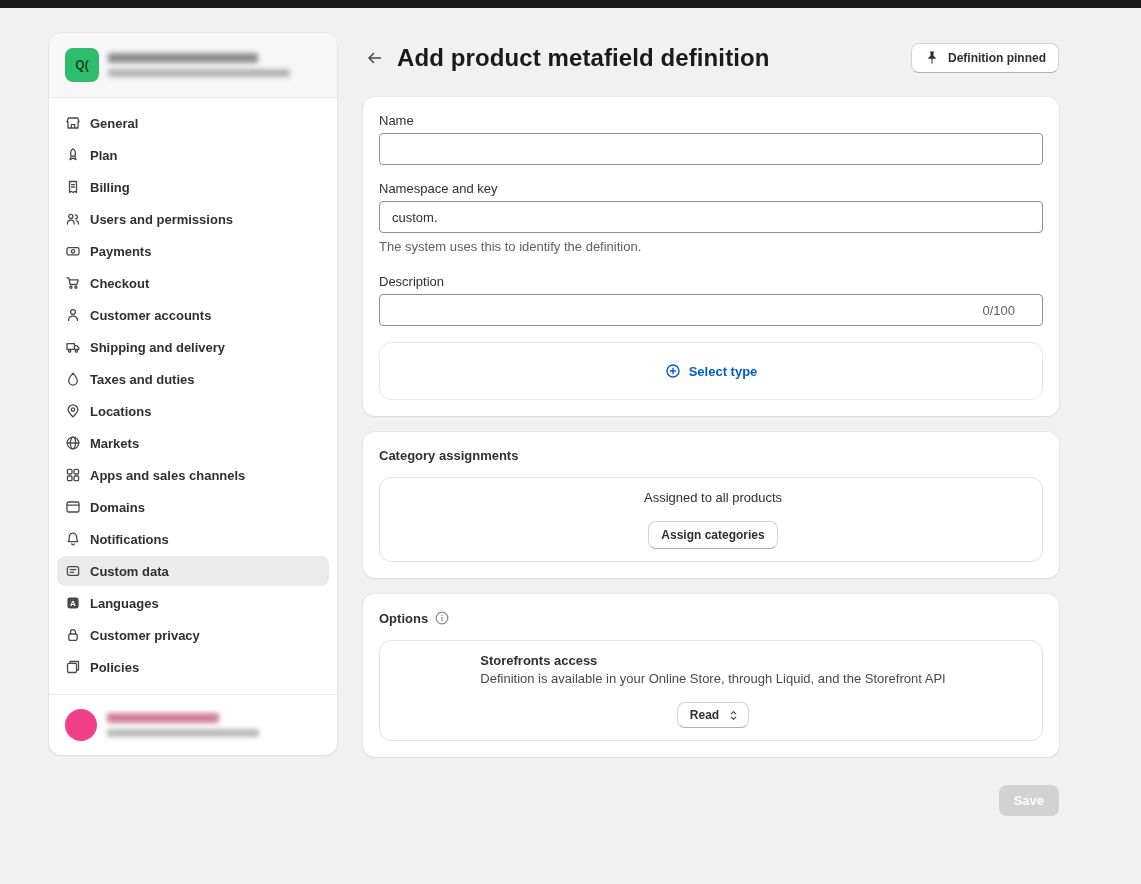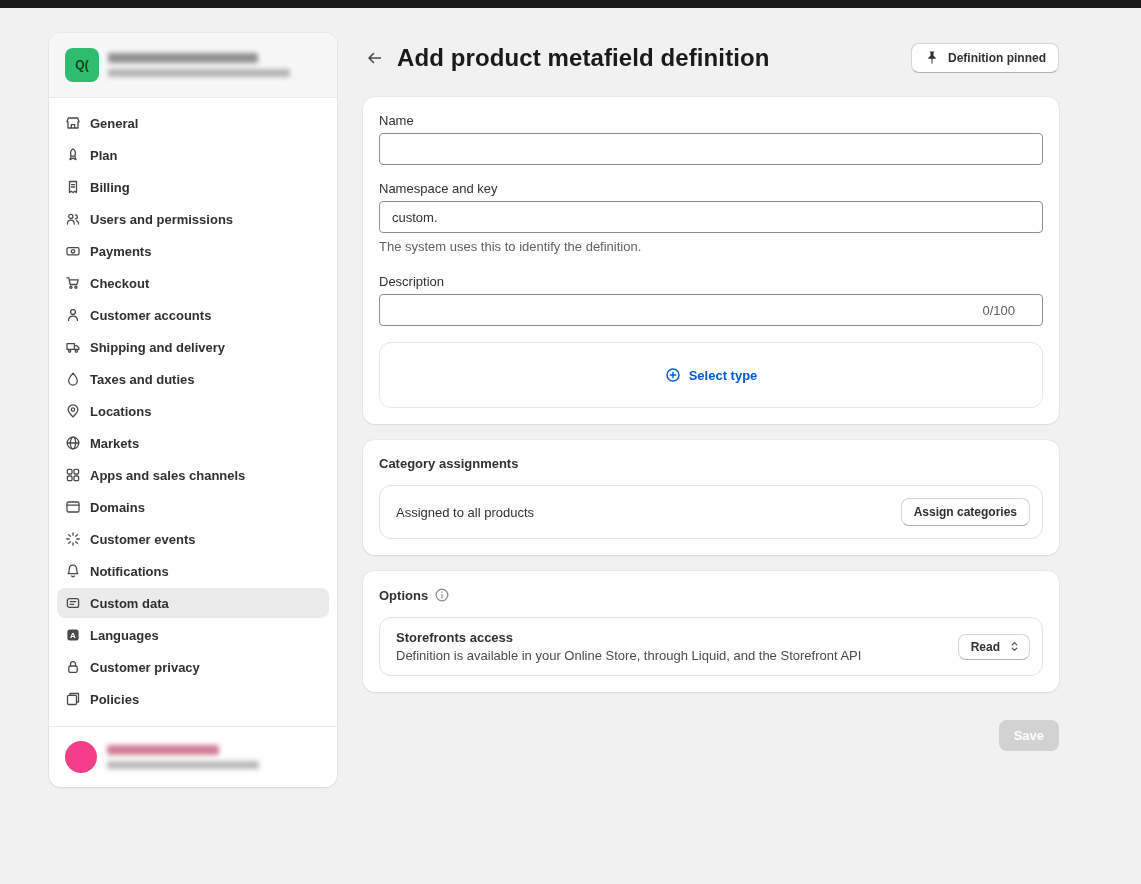--- a/index.html
+++ b/index.html
@@ -73,32 +73,32 @@
     font-family:inherit; font-size:13px; outline:none;
   }
   .help { font-size:13px; color:#616161; margin:6px 0 0; }
   .input-wrap { position:relative; }
   .input-wrap .text-input { padding-right:60px; }
   .counter {
     position:absolute; right:28px; top:50%; transform:translateY(-50%);
     color:#616161; font-size:13px;
   }
   .select-type {
-    width:100%; margin-top:16px; height:66px; background:#fff; cursor:pointer;
+    width:100%; margin-top:16px; height:58px; background:#fff; cursor:pointer;
     border:1px solid #e7e7e7; border-radius:12px;
     display:flex; align-items:center; justify-content:center; gap:8px;
     color:#005bd3; font-family:inherit; font-size:13px; font-weight:600;
   }
   .card-title { font-size:13px; font-weight:700; margin:0 0 14px; color:#303030; }
   .card-title-row { display:flex; align-items:center; gap:6px; margin-bottom:14px; }
   .card-title-row .card-title { margin:0; }
   .inner-box {
     border:1px solid #e3e3e3; border-radius:12px;
     padding:12px 12px 12px 16px;
-    display:flex; align-items:center; justify-content:space-between; gap:16px;
+    display:flex; align-items:center; justify-content:space-between; gap:16px;flex-direction:column;
   }
   .opt-title { font-size:13px; font-weight:600; margin-bottom:3px; }
   .opt-desc { font-size:13px; color:#4a4a4a; }
   .select-btn { padding:5px 8px 5px 12px; }
   .save-row { display:flex; justify-content:flex-end; margin-top:28px; }
   .btn-save {
     background:#d2d2d2; color:#fdfdfd; border:none; border-radius:8px;
     padding:8px 15px; font-family:inherit; font-size:13px; font-weight:600;
     cursor:not-allowed;
   }
@@ -204,26 +204,20 @@
             <rect x="9" y="9" width="4.6" height="4.6" rx="1.2"></rect>
           </svg>
         <span>Apps and sales channels</span>
       </div>
       <div class="nav-item">
         <svg class="ic" viewBox="0 0 16 16" fill="none" stroke="#4a4a4a" stroke-width="1.3" stroke-linecap="round" stroke-linejoin="round">
             <rect x="2" y="3" width="12" height="10" rx="1.6"></rect>
             <path d="M2 6.2h12"></path>
           </svg>
         <span>Domains</span>
-      </div>
-      <div class="nav-item">
-        <svg class="ic" viewBox="0 0 16 16" fill="none" stroke="#4a4a4a" stroke-width="1.3" stroke-linecap="round" stroke-linejoin="round">
-            <path d="M8 1.8V4.2M8 11.8v2.4M1.8 8h2.4M11.8 8h2.4M3.6 3.6l1.7 1.7M10.7 10.7l1.7 1.7M12.4 3.6l-1.7 1.7M5.3 10.7l-1.7 1.7"></path>
-          </svg>
-        <span>Customer events</span>
       </div>
       <div class="nav-item">
         <svg class="ic" viewBox="0 0 16 16" fill="none" stroke="#4a4a4a" stroke-width="1.3" stroke-linecap="round" stroke-linejoin="round">
             <path d="M8 2.2c-2.2 0-3.7 1.7-3.7 4 0 3.4-1.1 4.4-1.1 4.4h9.6s-1.1-1-1.1-4.4c0-2.3-1.5-4-3.7-4ZM6.8 12.9a1.3 1.3 0 0 0 2.4 0"></path>
           </svg>
         <span>Notifications</span>
       </div>
       <div class="nav-item active">
         <svg class="ic" viewBox="0 0 16 16" fill="none" stroke="#4a4a4a" stroke-width="1.3" stroke-linecap="round" stroke-linejoin="round">
             <rect x="2.4" y="3.6" width="11.2" height="8.8" rx="2"></rect>

